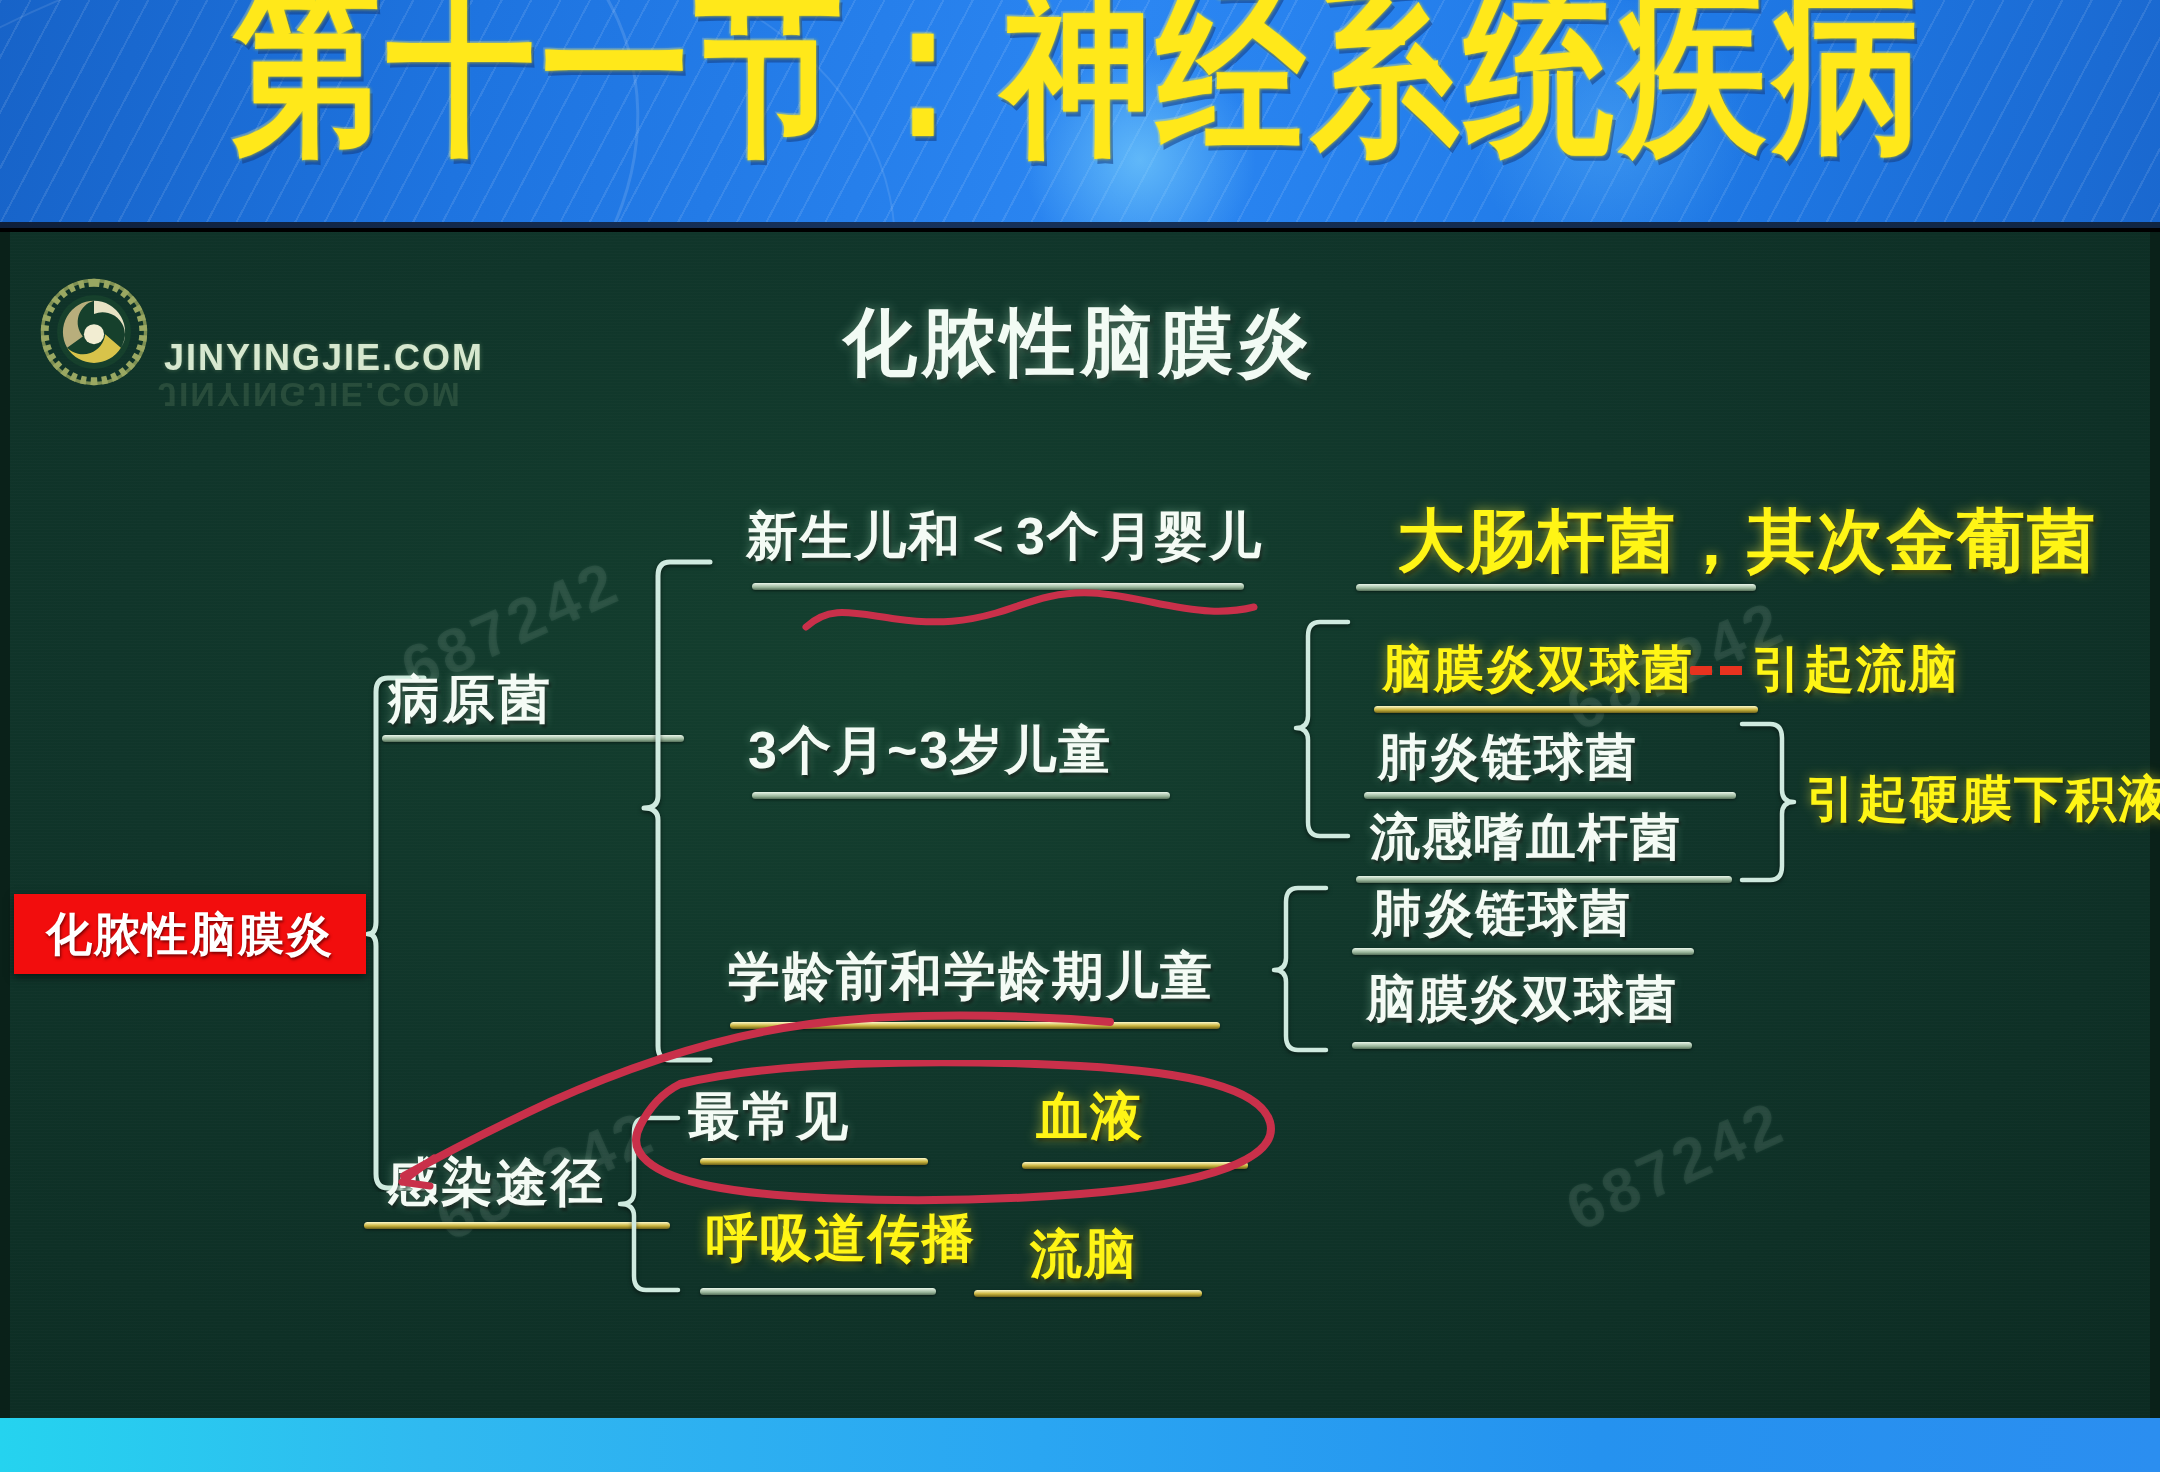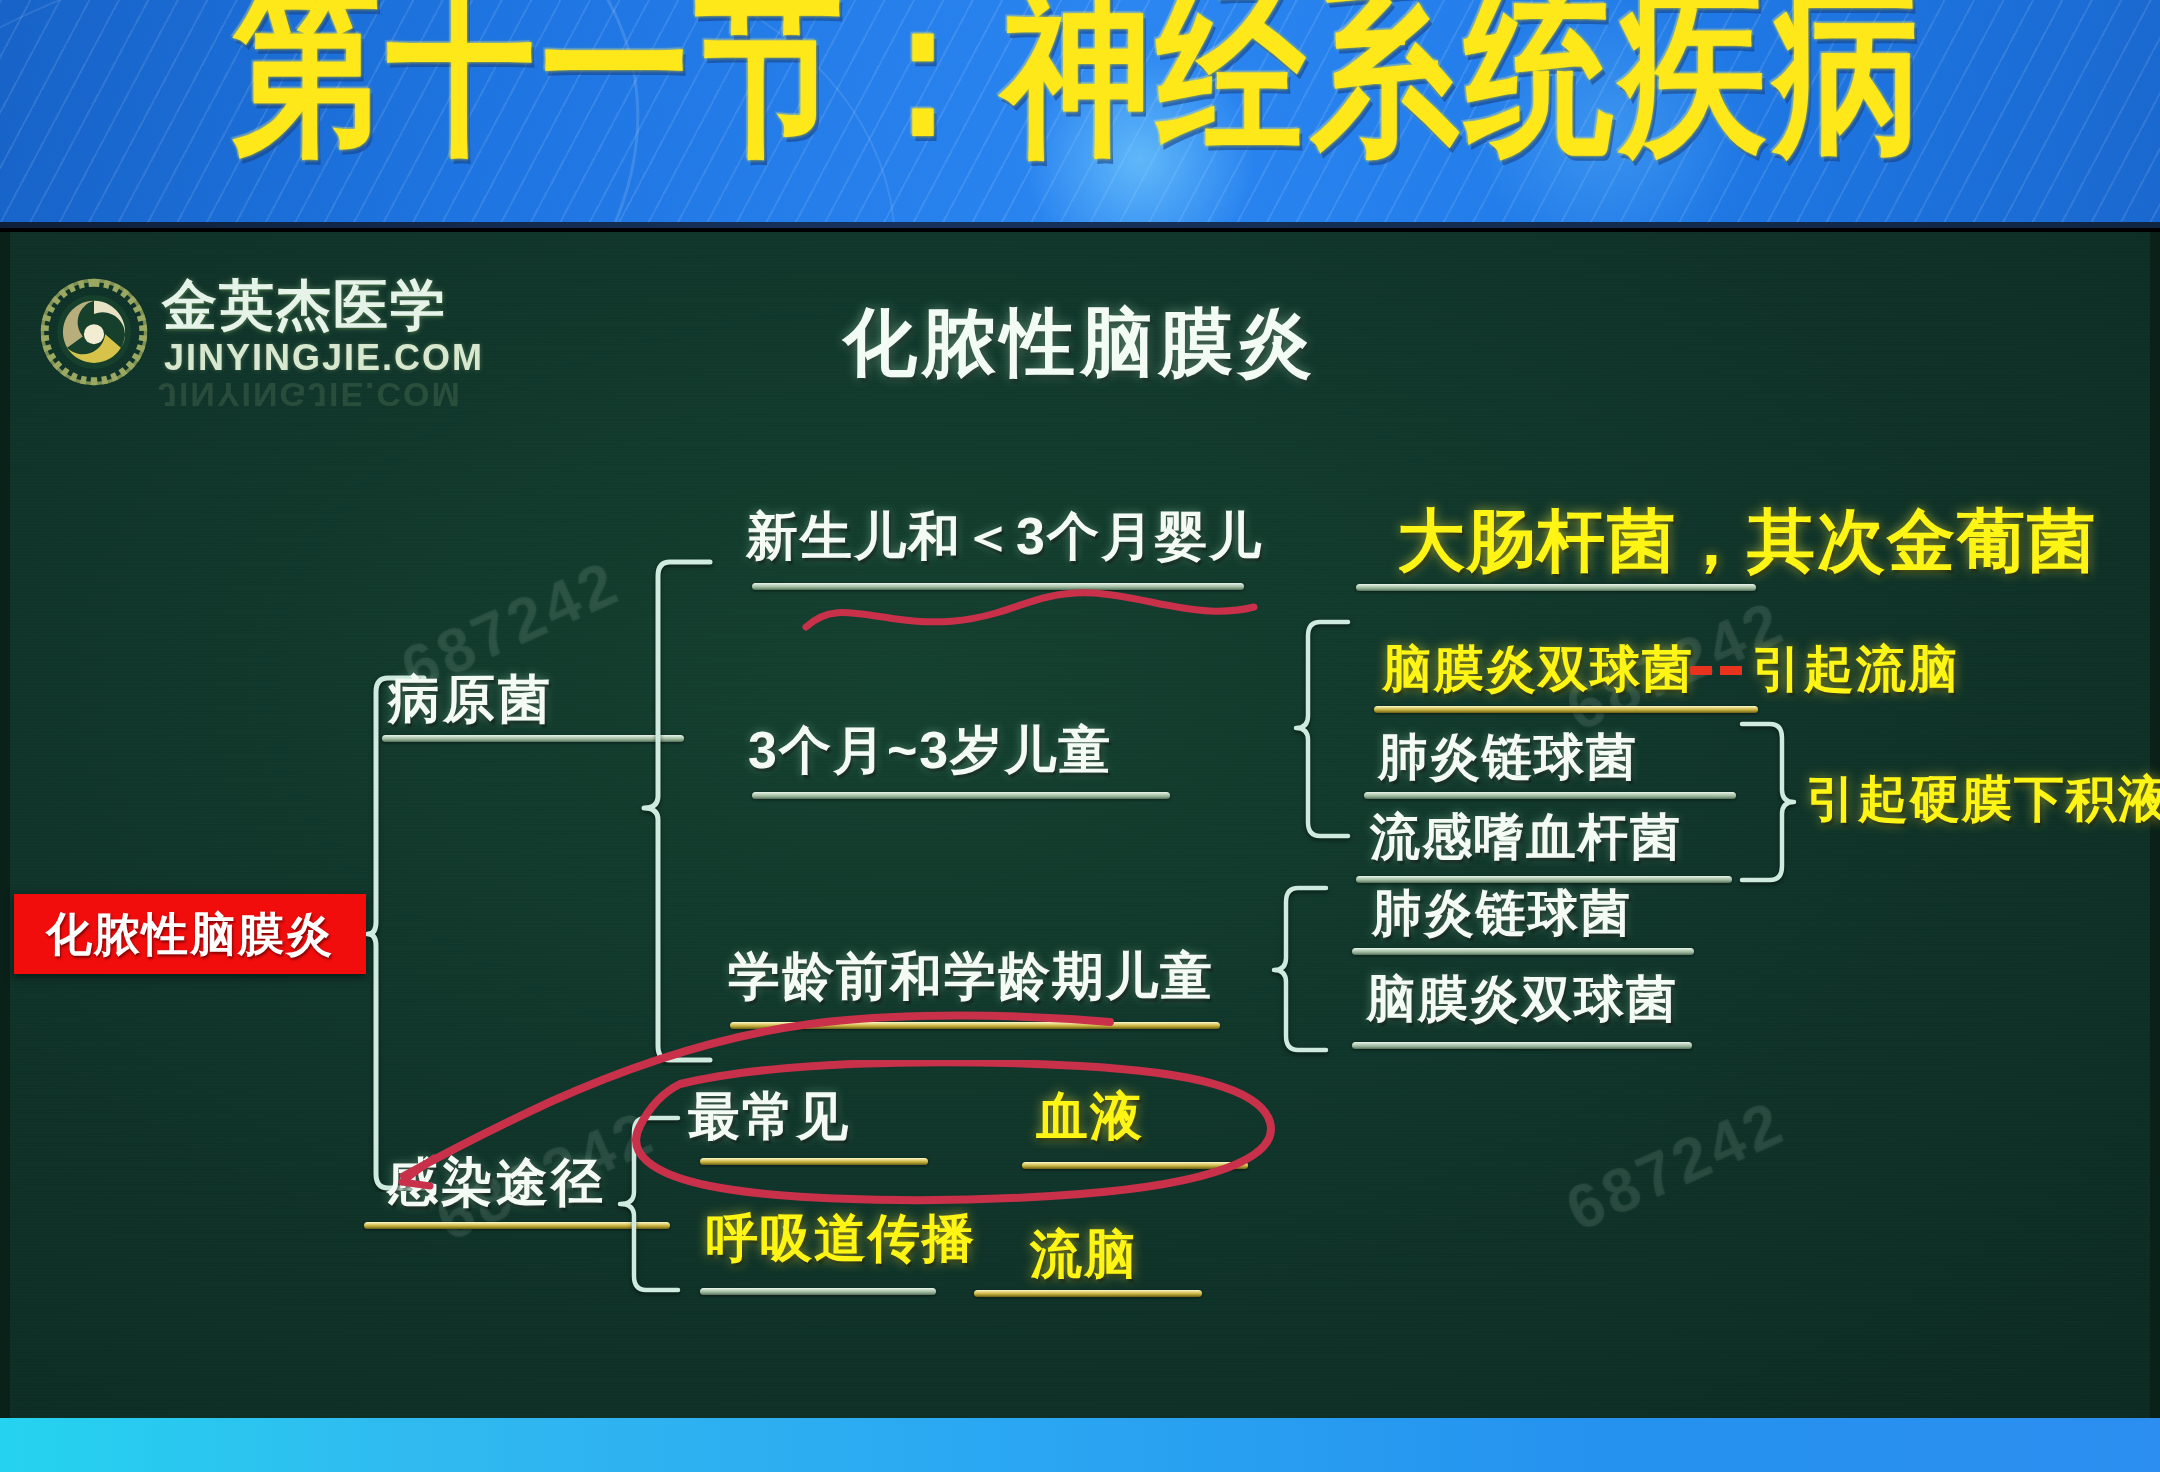--- a/index.html
+++ b/index.html
@@ -197,21 +197,20 @@
   <svg class="logo-mark" viewBox="0 0 100 100">
     <circle cx="50" cy="50" r="46" fill="none" stroke="#7d8f52" stroke-width="3"></circle>
     <path d="M50 6 A44 44 0 0 0 50 94" fill="none" stroke="#9aa862" stroke-width="7" stroke-dasharray="5 4"></path>
     <path d="M50 6 A44 44 0 0 1 50 94" fill="none" stroke="#9aa862" stroke-width="7" stroke-dasharray="5 4"></path>
     <circle cx="50" cy="50" r="33" fill="#16402c"></circle>
     <path d="M50 22 a28 28 0 0 1 24 42 a20 20 0 0 0 -24 -30 z" fill="#e7e2c4"></path>
     <path d="M74 64 a28 28 0 0 1 -48 0 a20 20 0 0 0 34 -12 z" fill="#d8c34a"></path>
     <path d="M26 64 a28 28 0 0 1 24 -42 a20 20 0 0 0 -10 32 z" fill="#b8ae7c"></path>
     <circle cx="50" cy="52" r="9" fill="#f2edd2"></circle>
   </svg>
-  <div class="logo-text">金英杰医学</div>
   <div class="logo-sub">JINYINGJIE.COM</div>
   <div class="logo-reflect">JINYINGJIE.COM</div>
 </div>
 
 <div class="slide-title">化脓性脑膜炎</div>
 
 <div class="redbox">
   <span>化脓性脑膜炎</span>
 </div>
 

